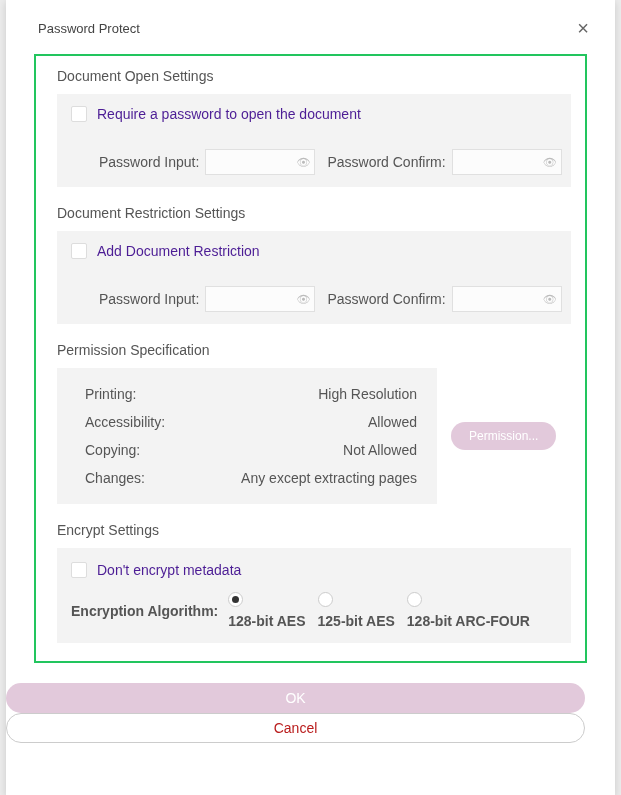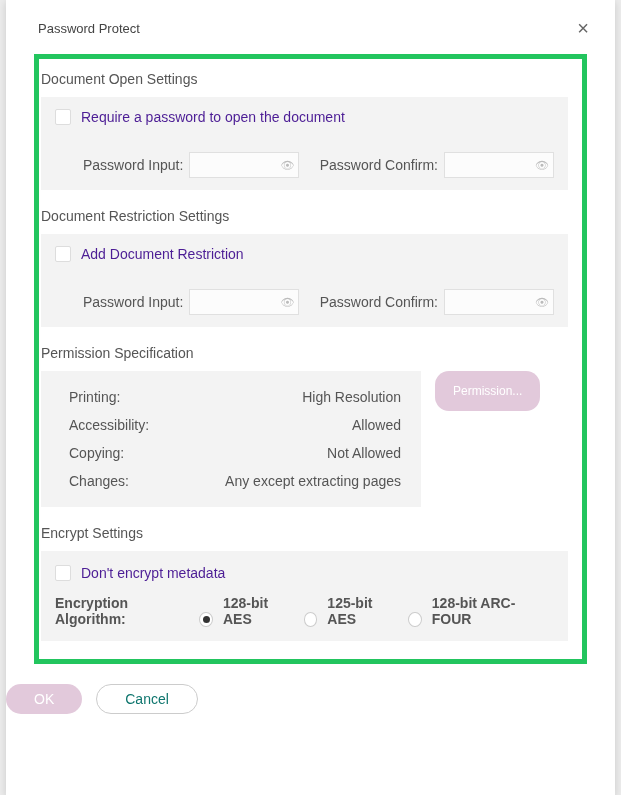--- a/index.html
+++ b/index.html
@@ -7,22 +7,22 @@
   .dialog {
     position: absolute; top: 0; left: 6px; right: 6px; bottom: 0;
     background: #fff; box-shadow: 0 2px 8px rgba(0,0,0,0.15);
     padding: 0;
   }
   .dialog-header { display: flex; justify-content: space-between; align-items: center; padding: 18px 26px 10px 32px; }
   .dialog-title { font-size: 13px; color: #444; }
   .close-btn { font-size: 20px; color: #666; cursor: pointer; background:none; border:none; line-height:1; }
   .inner-frame {
     margin: 6px 28px 0 28px;
-    border: 5px solid #22c55e;
-    padding: 12px 14px 18px 2px;
+    border: 2px solid #22c55e;
+    padding: 12px 14px 18px 21px;
   }
   .section { margin-bottom: 18px; }
   .section-title { font-size: 14px; color: #555; margin-bottom: 10px; }
   .section-body { background: #f3f3f3; padding: 12px 14px; }
   .row { display: flex; align-items: center; }
   .checkbox {
     width: 16px; height: 16px; background: #fff; border: 1px solid #ddd;
     margin-right: 10px; border-radius: 2px; cursor: pointer; flex:0 0 auto;
   }
   .check-label { font-size: 14px; color: #4c1d95; }
@@ -32,47 +32,48 @@
     width: 110px; height: 26px; background: #fcfcfc; border: 1px solid #e0e0e0;
     padding: 0 22px 0 6px; font-size: 13px; color:#444; position:relative;
   }
   .pw-wrap { position: relative; display: inline-block; }
   .eye-icon {
     position: absolute; right: 5px; top: 50%; transform: translateY(-50%);
     color: #bbb; font-size: 11px; pointer-events: none;
   }
 
   .perm-body { background: #f3f3f3; padding: 12px 14px 12px 14px; width: 380px; }
-  .perm-wrap { display:flex; align-items:flex-start; gap:14px; }
+  .perm-wrap { display:flex; align-items:center; gap:14px; }
   .perm-table { width: 100%; }
   .perm-row { display: flex; justify-content: space-between; padding: 6px 6px 6px 14px; font-size: 14px; color: #555; }
   .perm-val { text-align: right; }
   .perm-btn {
     background: #e2c9db; color:#fff; border:none; border-radius: 14px;
-    height: 40px; padding: 0 18px; font-size: 12px; cursor:pointer;
+    height: 28px; padding: 0 18px; font-size: 12px; cursor:pointer;
   }
 
   .enc-body { background: #f3f3f3; padding: 14px 14px; }
   .enc-row { display:flex; align-items:center; margin-top:14px; gap: 10px; font-size:14px; color:#555;font-weight:bold; }
   .radio {
     width: 15px; height: 15px; border-radius:50%; background:#fff; border:1px solid #ccc;
     display:inline-flex; align-items:center; justify-content:center; margin-right:4px; cursor:pointer;
   }
   .radio.selected::after { content:""; width:7px; height:7px; border-radius:50%; background:#333; }
-  .radio-group { display:flex; align-items:flex-end; gap:6px; margin-right:12px; }
+  .radio-group { display:flex; align-items:flex-start; gap:6px; margin-right:12px;flex-direction:column; }
   .footer {
-    display:flex; gap:14px;
+    display:flex; justify-content:flex-end; gap:0;
     padding: 20px 30px 20px 0;
+    flex-direction: column;
   }
   .btn {
     height: 30px; border-radius: 15px; padding: 0 28px; font-size: 14px;
     cursor:pointer; border:1px solid transparent;
   }
   .btn-ok { background:#e2c9db; color:#fff; border:none; }
-  .btn-cancel { background:#fff; color:#0f766e; border:1px solid #ccc; }
+  .btn-cancel { background:#fff; color:#b91c1c; border:1px solid #ccc; }
   .spacer { width: 18px; }
 </style>
 </head>
 <body>
 
 <div class="dialog">
 
   <div class="dialog-header">
     <div class="dialog-title">Password Protect</div>
     <button class="close-btn">×</button>

